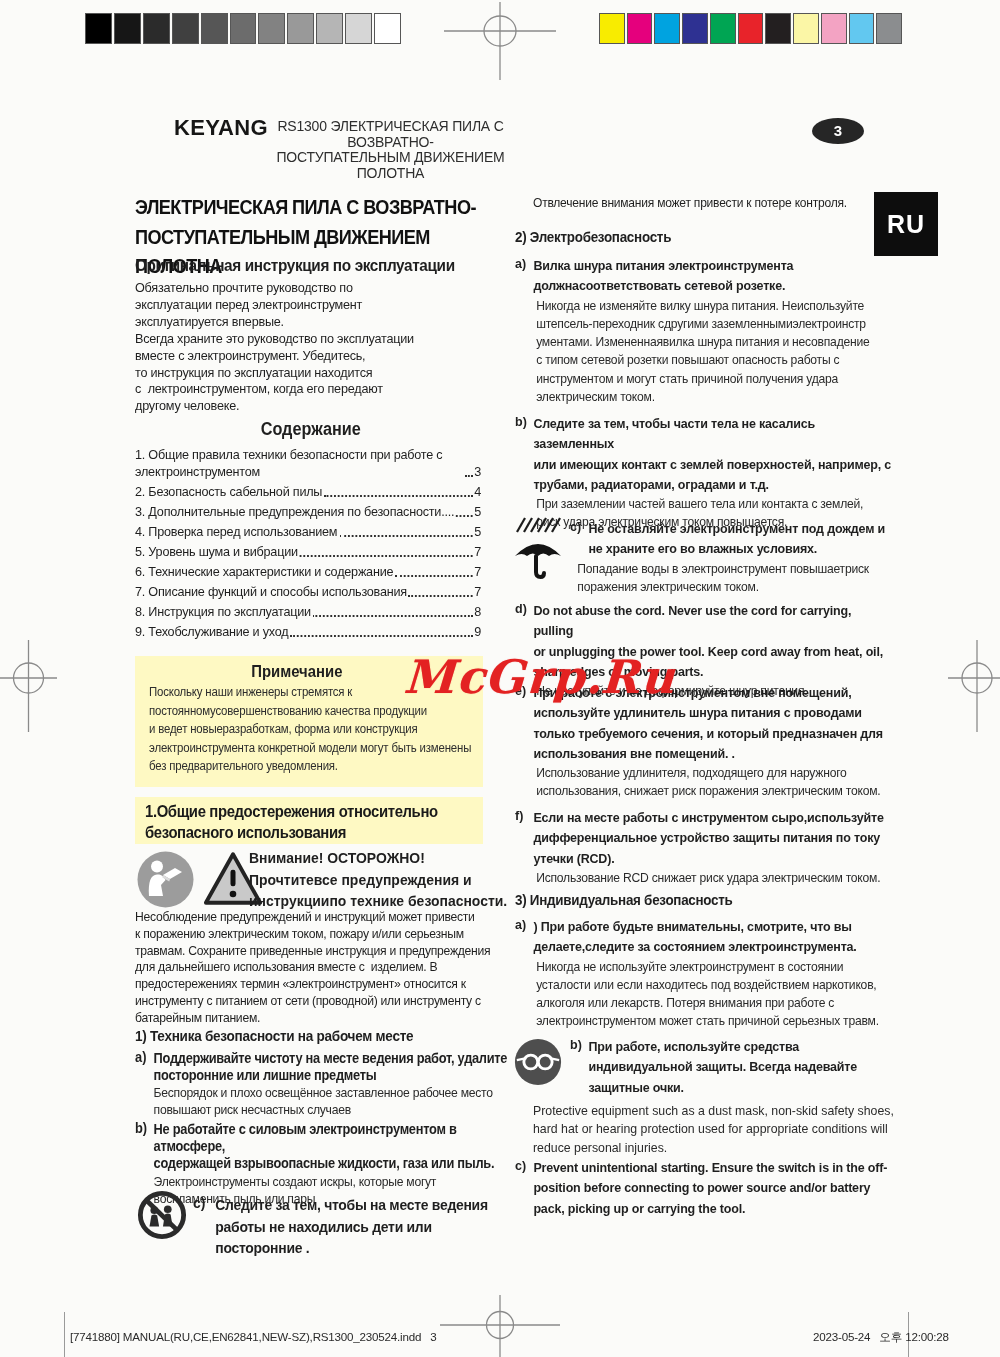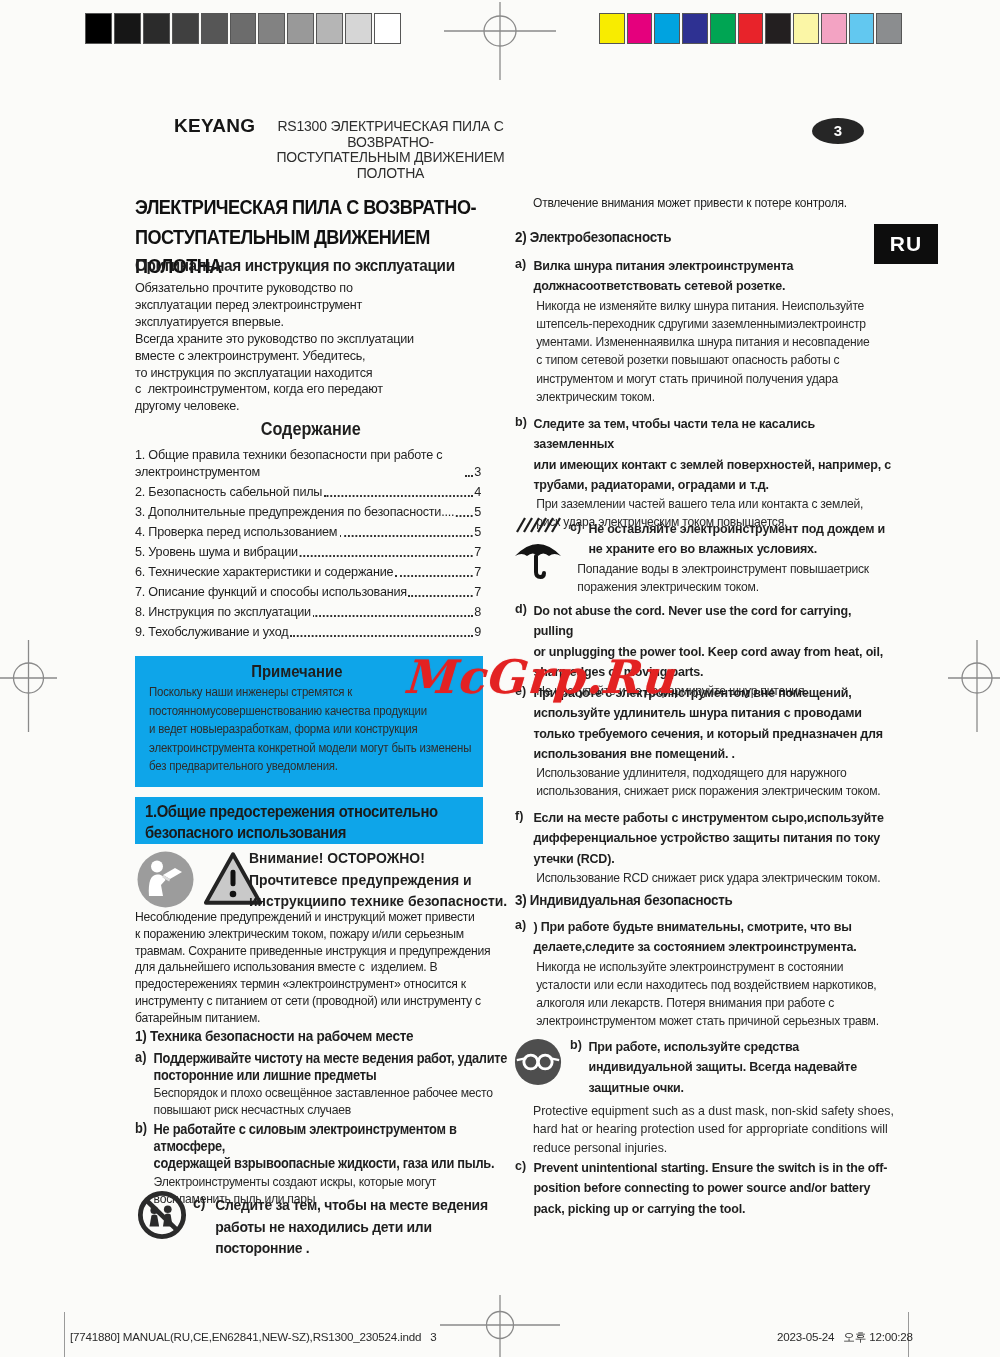--- a/index.html
+++ b/index.html
@@ -13,38 +13,38 @@
   .ml{white-space:pre-wrap;}
   .cond-l{transform:scaleX(.93);transform-origin:0 0;}
   .cond-r{transform:scaleX(.92);transform-origin:0 0;}
   .center{text-align:center;}
 
   
   .calbar{display:flex;gap:2px;}
   .swatch{flex:1;border:1px solid #565656;}
 
   
-  .brand{font-size:19px;font-weight:800;letter-spacing:.3px;color:#161616;}
+  .brand{font-size:22px;font-weight:800;letter-spacing:.3px;color:#161616;}
   .header-title{font-size:14px;line-height:15.6px;color:#2e2e2e;letter-spacing:-.2px;}
   .page-badge{width:52px;height:26px;border-radius:50%;background:#262626;color:#fff;
     font-size:15px;font-weight:bold;text-align:center;line-height:26px;}
-  .ru-tab{width:64px;height:40px;background:#0d0d0d;color:#fff;font-weight:bold;
-    font-size:21px;letter-spacing:1px;display:flex;align-items:center;justify-content:center;margin-top:32px;}
+  .ru-tab{width:64px;height:64px;background:#0d0d0d;color:#fff;font-weight:bold;
+    font-size:25px;letter-spacing:1px;display:flex;align-items:center;justify-content:center;}
 
   
   .h1{font-size:19.5px;line-height:29.5px;font-weight:bold;letter-spacing:-.6px;color:#111;}
   .h2{font-size:16.5px;font-weight:bold;letter-spacing:-.4px;}
   .intro{font-size:13.6px;line-height:16.9px;letter-spacing:-.25px;}
   .toc-title{font-size:17.5px;font-weight:bold;}
   .toc{font-size:13.6px;letter-spacing:-.25px;}
   .toc-row{display:flex;align-items:flex-end;line-height:17px;margin-bottom:3px;}
   .toc-text{}
   .toc-dots{flex:1;border-bottom:2.4px dotted #2e2e2e;margin:0 2px 3px 2px;min-width:8px;}
   .toc-page{}
-  .graybox{background:#0ea5e9;}
+  .graybox{background:#fef9c3;}
   .note-title{font-size:16px;font-weight:bold;}
   .note-body{font-size:12.3px;line-height:18.6px;color:#2d2d2d;letter-spacing:-.2px;}
   .sec1{font-size:16px;line-height:21px;font-weight:bold;letter-spacing:-.4px;color:#1a1a1a;}
   .warn-title{font-size:15px;line-height:21.6px;font-weight:bold;}
   .warn-body{font-size:13.1px;line-height:16.8px;letter-spacing:-.3px;}
   .s-head{font-size:14.6px;font-weight:bold;letter-spacing:-.3px;}
 
   .item{position:absolute;}
   .item .lbl{position:absolute;left:0;top:0;font-weight:bold;}
   .lc-item .lbl{font-size:13.8px;}
@@ -356,13 +356,13 @@
 </svg>
 <svg class="abs" style="left:440px;top:1295px;" width="120" height="62" viewBox="0 0 120 62">
   <line x1="60" y1="0" x2="60" y2="62" stroke="#8a8a8a" stroke-width="1.3"></line>
   <line x1="0" y1="30" x2="120" y2="30" stroke="#8a8a8a" stroke-width="1.3"></line>
   <circle cx="60" cy="30" r="13.5" fill="none" stroke="#8a8a8a" stroke-width="1.3"></circle>
 </svg>
 <div class="trim" style="left:64px;top:1312px;height:45px;"></div>
 <div class="trim" style="left:908px;top:1312px;height:45px;"></div>
 
 <div class="abs footer-text" style="left:70px;top:1330px;">[7741880] MANUAL(RU,CE,EN62841,NEW-SZ),RS1300_230524.indd   3</div>
-<div class="abs footer-text" style="left:777px;top:1330px;">2023-05-24   오후 12:00:28</div>
+<div class="abs footer-text" style="left:813px;top:1330px;">2023-05-24   오후 12:00:28</div>
 
 </body></html>

